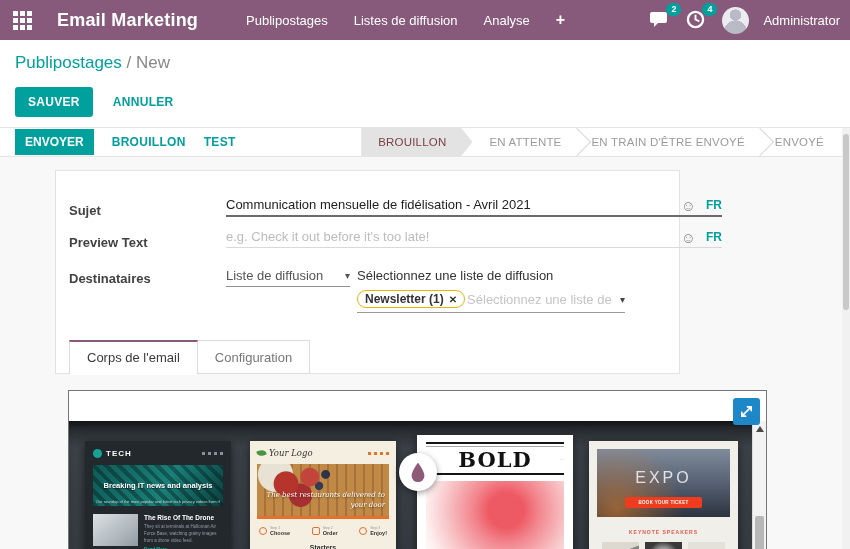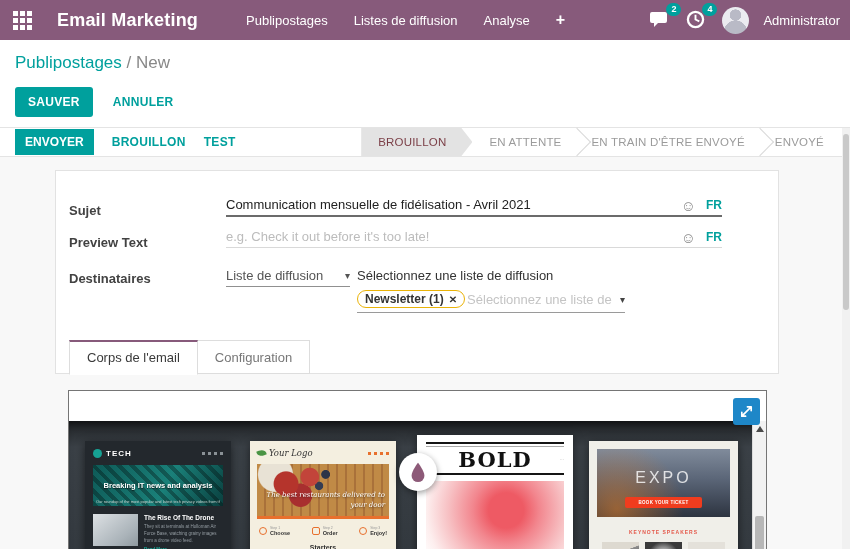--- a/index.html
+++ b/index.html
@@ -26,21 +26,21 @@
   
   .control-bar{position:absolute;top:127px;left:0;width:850px;height:30px;border-top:1px solid #e4e4e4;border-bottom:1px solid #e4e4e4;background:#fff;display:flex;align-items:center;box-sizing:border-box;}
   .cb-left{display:flex;align-items:center;gap:18px;padding-left:15px;}
   .btn-small{background:#00A09D;color:#fff;font-weight:bold;font-size:12px;font-family:inherit;padding:6px 10px;border:none;border-radius:0;cursor:pointer;}
   .statusbar{margin-left:auto;display:flex;align-items:stretch;height:28px;margin-right:9px;font-size:11.5px;font-weight:normal;color:#9b9b9b;padding-left:20px;}
   .step{display:flex;align-items:center;padding:0 17px;letter-spacing:.2px;cursor:pointer;white-space:nowrap;}
   .step.active{background:#e3e3e3;color:#7C4048;clip-path:polygon(0 0,calc(100% - 11px) 0,100% 50%,calc(100% - 11px) 100%,0 100%);padding-right:26px;}
   .chev{width:19px;height:19px;border-top:1px solid #d8d8d8;border-right:1px solid #d8d8d8;transform:rotate(45deg);align-self:center;margin:0 -12px 0 -12px;}
   .below{position:absolute;top:157px;left:0;width:850px;height:392px;background:#f8f8f8;}
   
-  .sheet{position:absolute;top:170px;left:55px;width:724px;height:204px;background:#fff;border:1px solid #e2e2e2;box-sizing:border-box;}
+  .sheet{position:absolute;top:170px;left:55px;width:625px;height:204px;background:#fff;border:1px solid #e2e2e2;box-sizing:border-box;}
   .f-label{position:absolute;left:13px;font-size:13px;font-weight:bold;color:#424242;}
   .f-row{position:absolute;left:170px;width:496px;display:flex;align-items:flex-end;gap:10px;font-size:13px;box-sizing:border-box;padding-bottom:3px;}
   .f-row .f-value{flex:1;color:#222;white-space:nowrap;overflow:hidden;cursor:text;}
   .f-row .f-placeholder{flex:1;color:#bcbcbc;white-space:nowrap;overflow:hidden;cursor:text;}
   .smiley{color:#888;font-size:15px;line-height:13px;cursor:pointer;}
   .lang{color:#00A09D;font-weight:bold;font-size:12px;cursor:pointer;}
   .u-dark{border-bottom:2px solid #6b6b6b;}
   .u-light{border-bottom:1px solid #d9d9d9;}
   .m2o-select{position:absolute;left:170px;top:97px;width:124px;border-bottom:1px solid #909090;display:flex;align-items:center;font-size:13px;color:#555;padding-bottom:3px;cursor:pointer;}
   .m2o-select .sel-val{flex:1;white-space:nowrap;overflow:hidden;}

